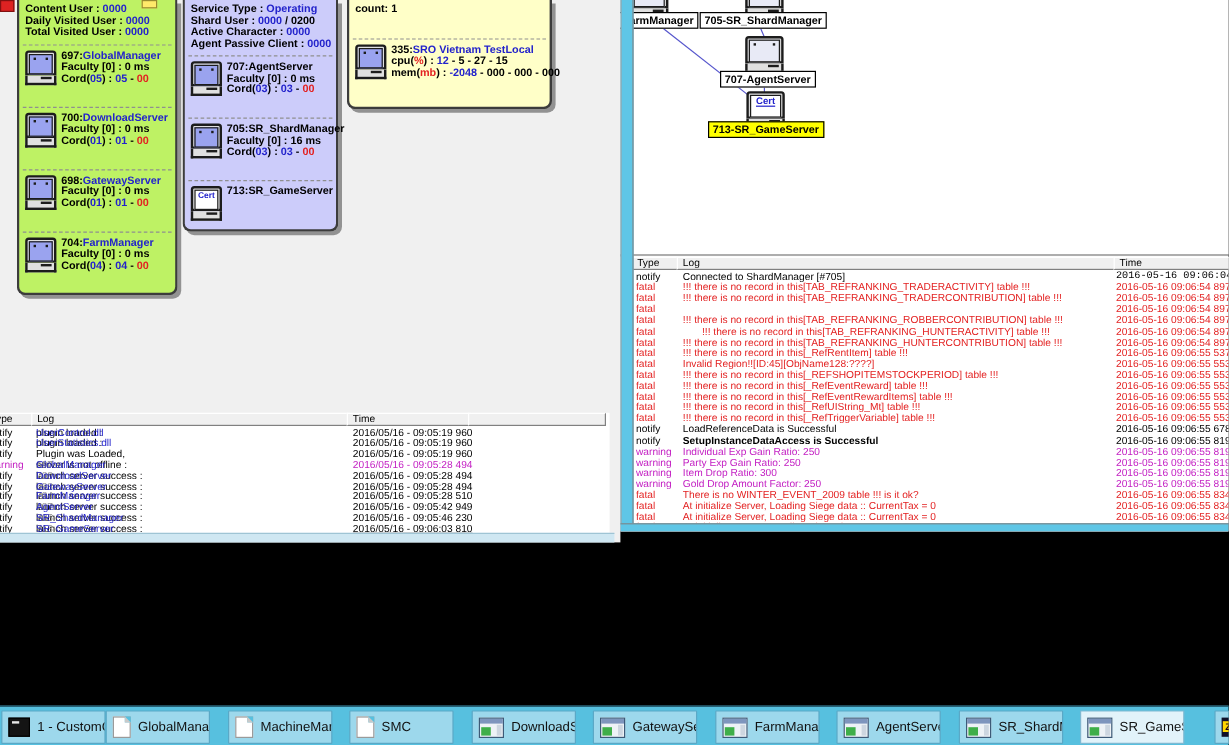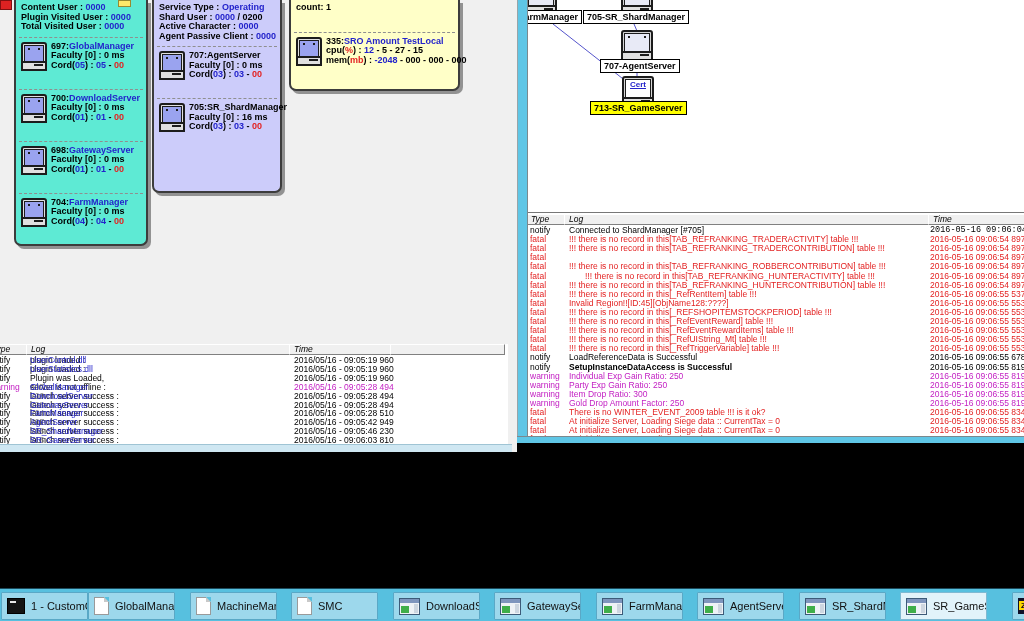--- a/index.html
+++ b/index.html
@@ -6,40 +6,40 @@
   #screen{position:relative;width:1024px;height:621px;overflow:hidden;background:#000;
     font-family:"Liberation Sans",sans-serif;-webkit-font-smoothing:none;}
   
   .ck{color:#000}.cb{color:#2323cb}.cr{color:#e32222}.cg{color:#8a8a8a}.cm{color:#c320c3}
   
   #left-window{position:absolute;left:0;top:0;width:517px;height:452px;background:#f0f0f0;overflow:hidden;}
   .deco-red{position:absolute;left:0;top:0;width:10px;height:8px;background:#d22;border:1px solid #801010;}
   .deco-yellow{position:absolute;left:118px;top:0;width:11px;height:5px;background:#ffe96a;border:1px solid #998a30;}
   .panel{position:absolute;top:0;border:2px solid #3c3c3c;border-top:none;border-radius:0 0 7px 7px;
     box-shadow:3px 3px 0 rgba(70,70,70,.55);font-size:9px;font-weight:700;color:#000;}
-  #panel-global{left:14px;width:130px;height:244px;background:#5eead4;}
+  #panel-global{left:14px;width:130px;height:244px;background:#bef264;}
   #panel-shard{left:152px;width:126px;height:191px;background:#ccccfa;}
   #panel-machine{left:289px;width:167px;height:89px;background:#ffffc8;}
   .panel-stats{padding:3px 0 2px 5px;line-height:9.6px;white-space:nowrap;}
   .srv-item{border-top:1px dashed #8f8f8f;margin:3px 3px 0 3px;padding:4px 0 0 2px;height:44px;
     display:flex;align-items:flex-start;}
   .srv-lines{line-height:9.4px;white-space:nowrap;margin-left:4px;}
   
   .pc{width:26px;flex:0 0 26px;}
   .pc-mon{height:15px;border:2px solid #1c1c1c;border-radius:3px 3px 0 0;background:#e0e0e0;padding:1px;}
   .pc-scr{height:100%;background:#9aa3ef;border:1px solid #1c1c1c;position:relative;}
   .pc-scr i{position:absolute;top:2px;width:2px;height:2px;background:#1c1c1c;}
   .pc-scr i.e1{left:3px}.pc-scr i.e2{right:3px}
   .pc-scr.cert{background:#fff;font-style:normal;font-size:7px;font-weight:700;color:#2323cb;
     text-align:center;line-height:9px;}
   .pc-base{height:6px;border:2px solid #1c1c1c;border-top:none;background:#e0e0e0;position:relative;}
   .pc-base b{position:absolute;right:2px;top:1px;width:9px;height:2px;background:#1c1c1c;}
   
   #left-log{position:absolute;left:-18px;top:344px;width:526px;height:103px;background:#fff;font-size:8.5px;font-weight:400;}
-  .hrow{position:absolute;top:0;left:0;height:11px;width:100%;font-style:italic;}
+  .hrow{position:absolute;top:0;left:0;height:11px;width:100%;}
   .hcell{position:absolute;top:0;height:9px;background:#f0f0f0;border:1px solid;border-color:#fff #808080 #808080 #fff;
     font-size:8.5px;color:#000;line-height:9px;white-space:nowrap;overflow:hidden;}
   .lrow{position:absolute;left:0;width:100%;height:9px;line-height:9px;white-space:nowrap;}
   .lrow span{position:absolute;top:0;}
   
   #right-window{position:absolute;left:517px;top:0;width:507px;height:443px;background:#fff;overflow:hidden;}
   #rw-border-left{position:absolute;left:0;top:0;bottom:6px;width:9px;background:#5fc6e6;
     border-left:1px solid #98a4a8;border-right:1px solid #7b898e;z-index:9;}
   #rw-border-bottom{position:absolute;left:0;bottom:0;height:6px;width:100%;background:#5fc6e6;
     border-top:1px solid #7b898e;z-index:9;}
@@ -78,21 +78,21 @@
 <body>
 
 <div id="screen">
 
   <div id="left-window">
     <div class="deco-red"></div>
 
     <div class="panel" id="panel-global">
       <div class="panel-stats" id="p1-stats">
           <div><span class="ck">Content User : </span><span class="cb">0000</span></div>
-          <div><span class="ck">Plugin Visited User : </span><span class="cb">0000</span></div>
+          <div><span class="ck">Daily Visited User : </span><span class="cb">0000</span></div>
           <div><span class="ck">Total Visited User : </span><span class="cb">0000</span></div>
         </div>
       <div id="p1-servers">
           <div class="srv-item">
             <div class="pc">
               <div class="pc-mon">
                 <div class="pc-scr">
                   <i class="e1"></i>
                   <i class="e2"></i>
                 </div>
@@ -202,40 +202,53 @@
               <div class="pc-base">
                 <b></b>
               </div>
             </div>
             <div class="srv-lines">
               <div><span class="ck">705:SR_ShardManager</span></div>
               <div><span class="ck">Faculty [0] : 16 ms</span></div>
               <div><span class="ck">Cord(</span><span class="cb">03</span><span class="ck">) : </span><span class="cb">03</span><span class="ck"> - </span><span class="cr">00</span></div>
             </div>
           </div>
+          <div class="srv-item">
+            <div class="pc">
+              <div class="pc-mon">
+                <div class="pc-scr cert">Cert</div>
+              </div>
+              <div class="pc-base">
+                <b></b>
+              </div>
+            </div>
+            <div class="srv-lines">
+              <div><span class="ck">713:SR_GameServer</span></div>
+            </div>
+          </div>
         </div>
     </div>
 
     <div class="panel" id="panel-machine">
       <div class="panel-stats" style="height:24px;">count: 1</div>
       <div id="p3-servers">
           <div class="srv-item">
             <div class="pc">
               <div class="pc-mon">
                 <div class="pc-scr">
                   <i class="e1"></i>
                   <i class="e2"></i>
                 </div>
               </div>
               <div class="pc-base">
                 <b></b>
               </div>
             </div>
             <div class="srv-lines">
-              <div><span class="ck">335:</span><span class="cb">SRO Amount TestLocal</span></div>
+              <div><span class="ck">335:</span><span class="cb">SRO Vietnam TestLocal</span></div>
               <div><span class="ck">cpu(</span><span class="cr">%</span><span class="ck">) : </span><span class="cb">12</span><span class="ck"> - 5 - 27 - 15</span></div>
               <div><span class="ck">mem(</span><span class="cr">mb</span><span class="ck">) : </span><span class="cb">-2048</span><span class="ck"> - 000 - 000 - 000</span></div>
             </div>
           </div>
         </div>
     </div>
 
     <div id="left-log">
       <div class="hrow" id="left-log-head">
           <div class="hcell" style="left: 0px; width: 41px; padding-left: 9px;">Type</div>

